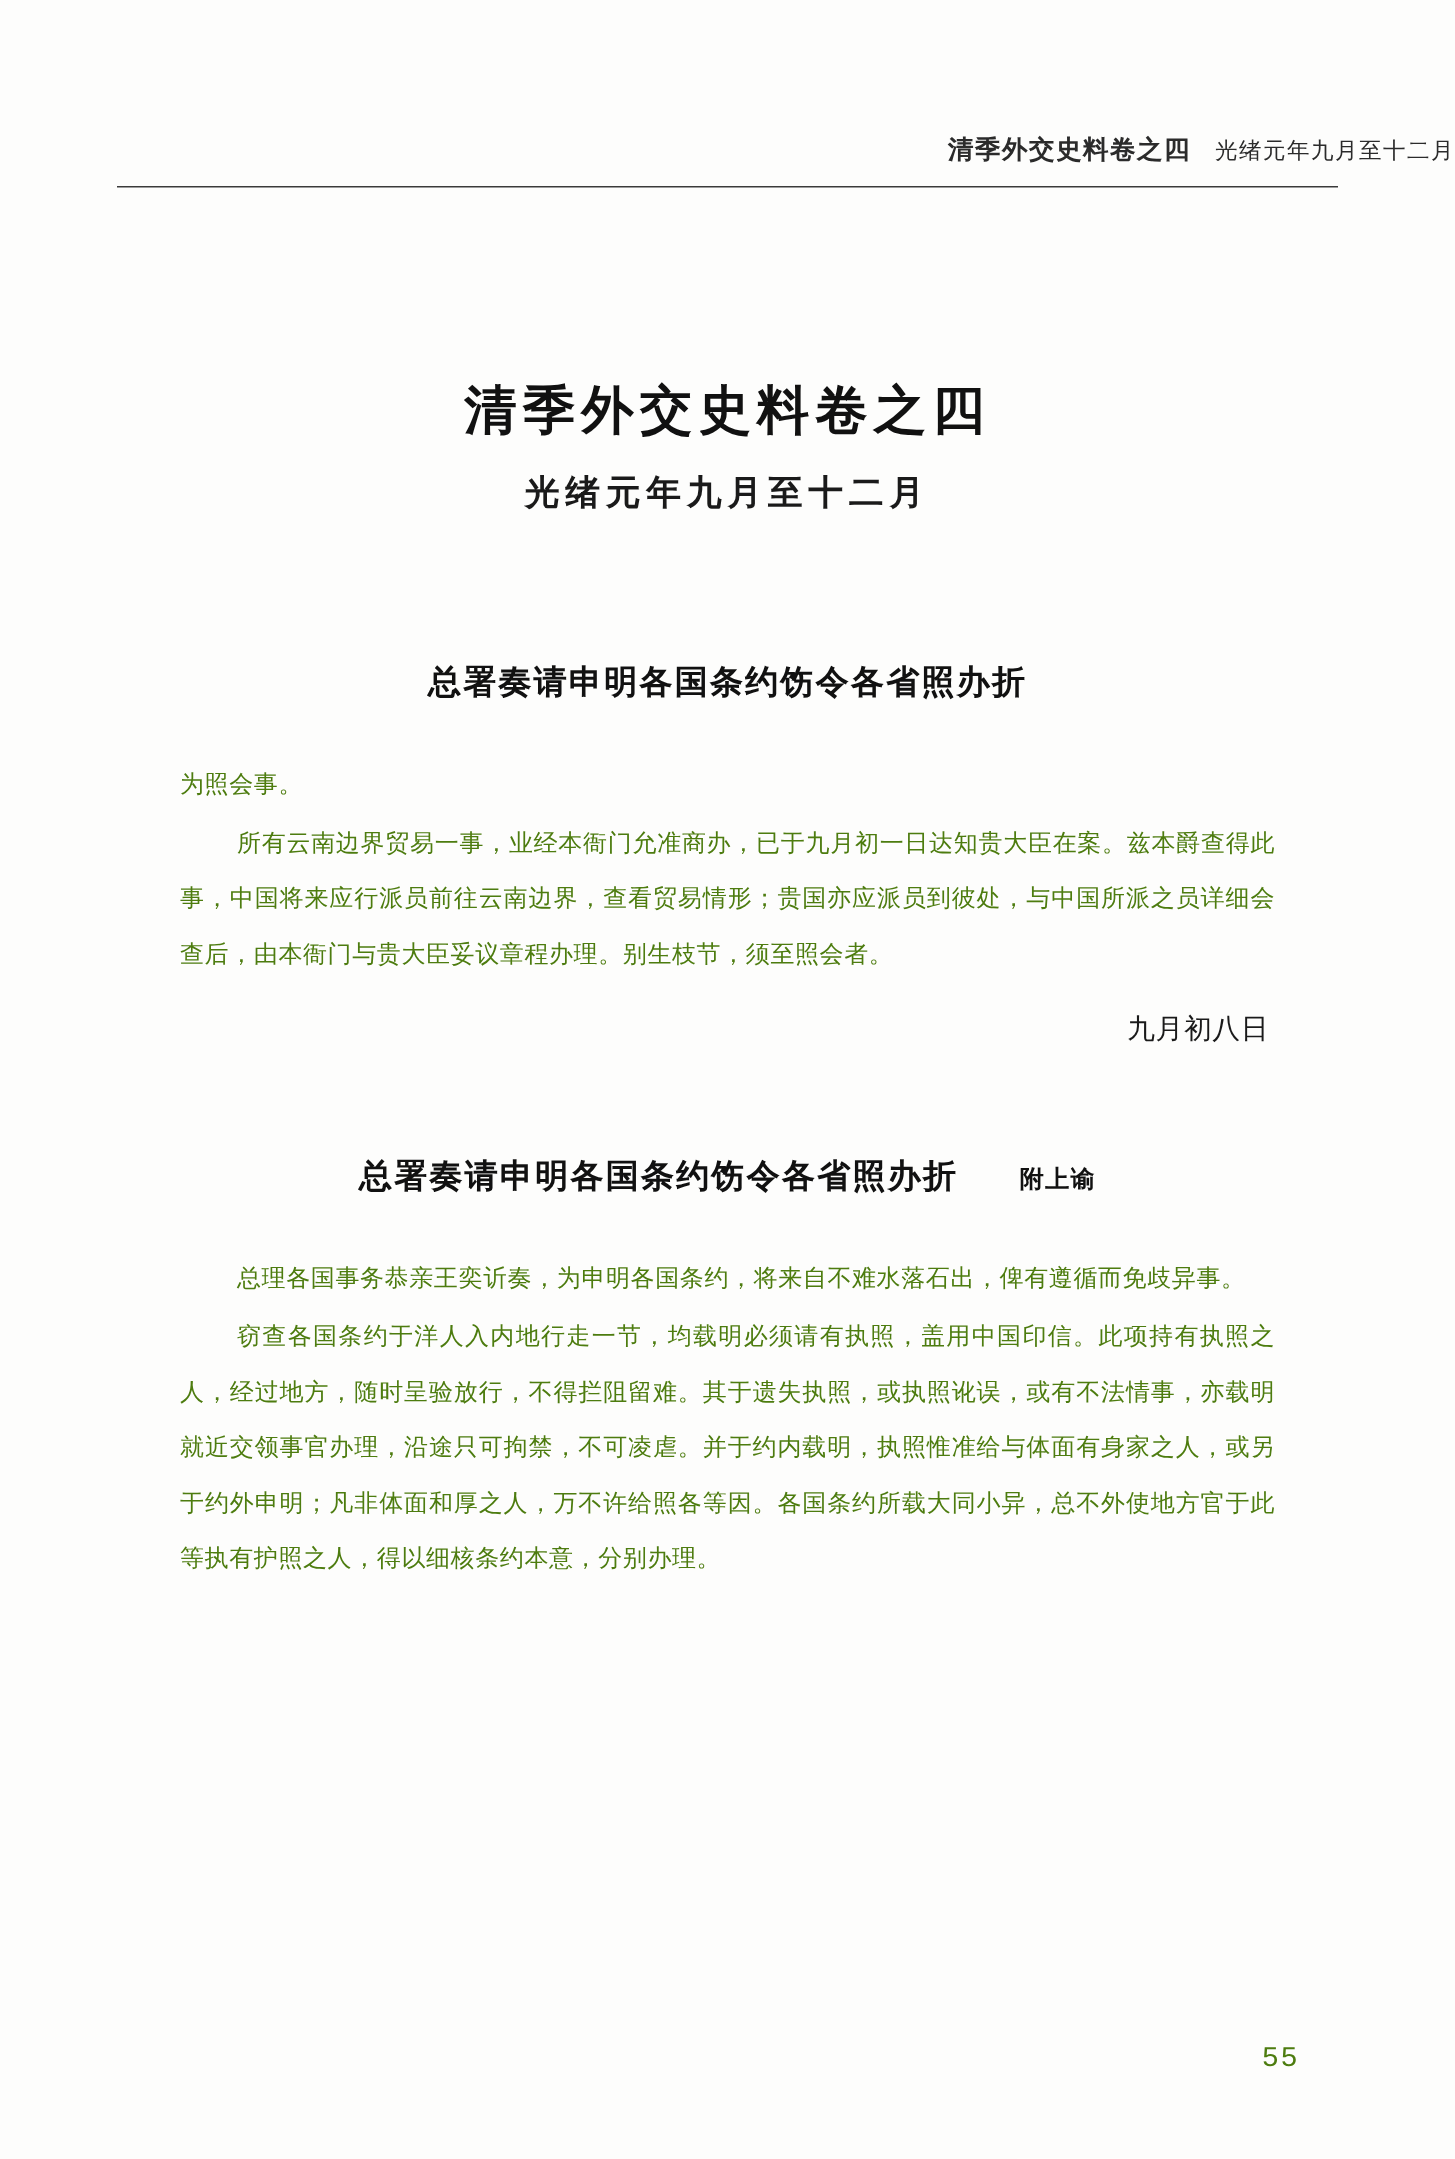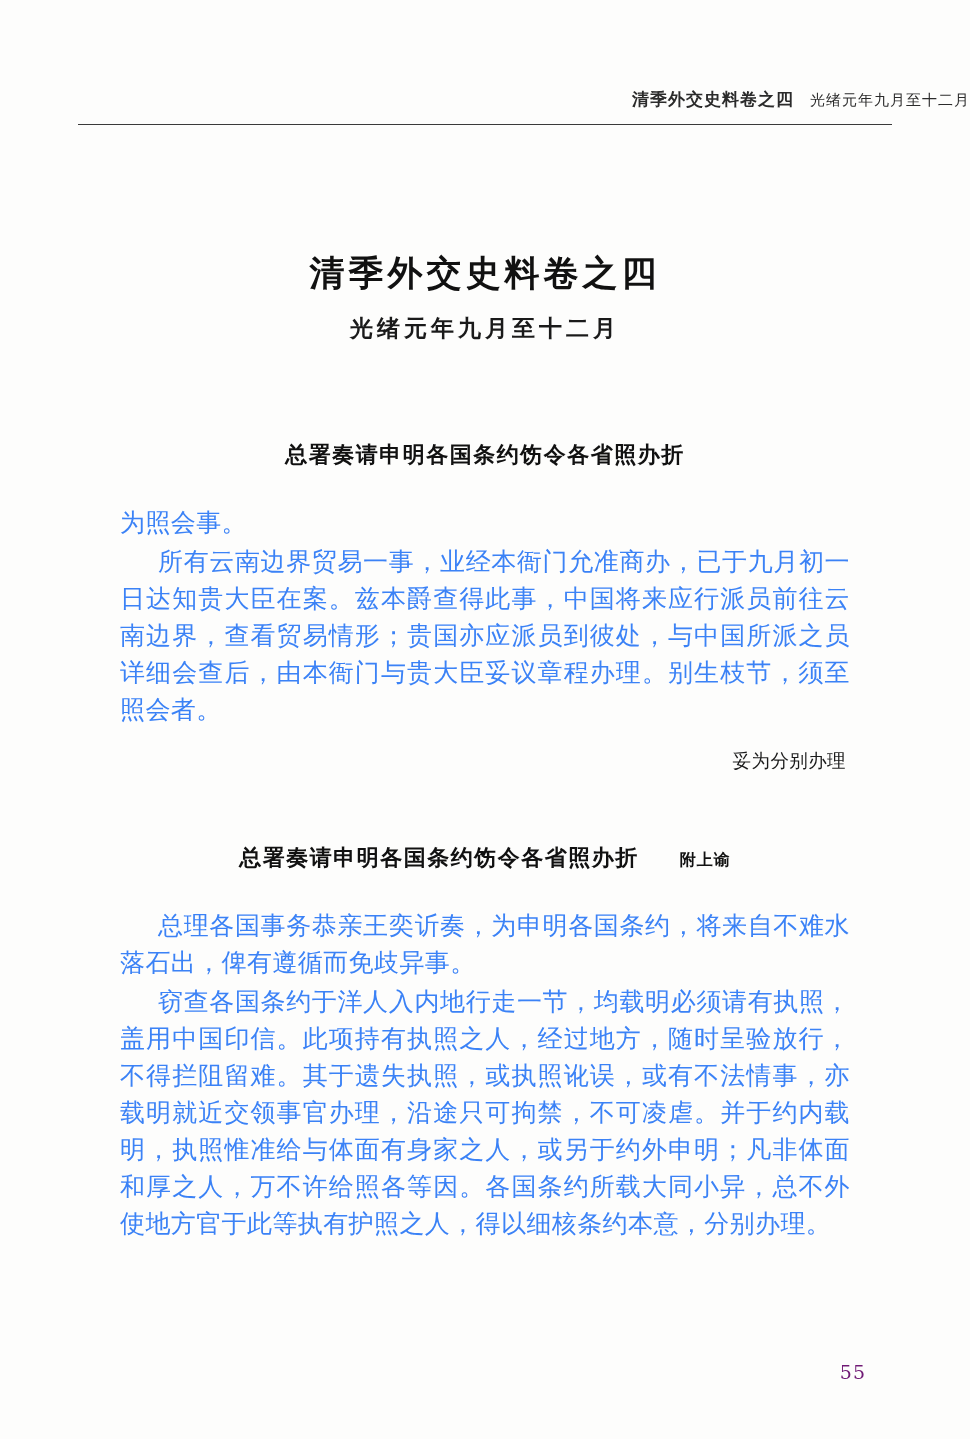--- a/index.html
+++ b/index.html
@@ -92,47 +92,48 @@
   }
   .doc-heading .note {
     font-size: 16px;
     font-weight: 600;
     letter-spacing: 1px;
     margin-left: 41px;
   }
 
   p.body {
     margin: 0 0 2px 0;
-    font-size: 25px;
+    font-size: 16px;
     line-height: 37px;
     text-align: justify;
     text-justify: inter-ideograph;
     letter-spacing: 0.4px;
-    color: #3b82f6;
+    color: #4d7c0f;
   }
   p.indent { text-indent: 38px; }
 
   .date-line {
     text-align: right;
     font-size: 18.5px;
     line-height: 37px;
     letter-spacing: 0.4px;
     margin: 14px 0 0 0;
     padding-right: 4px;
   }
 
   .section-gap { height: 64px; }
 
   .folio {
     position: absolute;
     right: 104px;
     bottom: 56px;
     font-size: 19px;
-    color: #701a75;
+    color: #4d7c0f;
     letter-spacing: 1px;
+    font-family: Liberation Mono, monospace;
   }
 </style>
 </head>
 <body>
 
 <div class="page">
 
   <div class="running-head">
     <span>清季外交史料卷之四</span><span class="rh-sub">光绪元年九月至十二月</span>
   </div>
@@ -141,21 +142,21 @@
   <div class="chapter-title">清季外交史料卷之四</div>
   <div class="chapter-subtitle">光绪元年九月至十二月</div>
 
   <div class="col">
 
     <div class="doc-heading">
       <span>总署奏请申明各国条约饬令各省照办折</span>
     </div>
     <p class="body">为照会事。</p>
     <p class="body indent">所有云南边界贸易一事，业经本衙门允准商办，已于九月初一日达知贵大臣在案。兹本爵查得此事，中国将来应行派员前往云南边界，查看贸易情形；贵国亦应派员到彼处，与中国所派之员详细会查后，由本衙门与贵大臣妥议章程办理。别生枝节，须至照会者。</p>
-    <p class="date-line">妥为分别办理</p>
+    <p class="date-line">九月初八日</p>
 
     <div class="section-gap"></div>
 
     <div class="doc-heading">
       <span>总署奏请申明各国条约饬令各省照办折</span><span class="note">附上谕</span>
     </div>
     <p class="body indent">总理各国事务恭亲王奕䜣奏，为申明各国条约，将来自不难水落石出，俾有遵循而免歧异事。</p>
     <p class="body indent">窃查各国条约于洋人入内地行走一节，均载明必须请有执照，盖用中国印信。此项持有执照之人，经过地方，随时呈验放行，不得拦阻留难。其于遗失执照，或执照讹误，或有不法情事，亦载明就近交领事官办理，沿途只可拘禁，不可凌虐。并于约内载明，执照惟准给与体面有身家之人，或另于约外申明；凡非体面和厚之人，万不许给照各等因。各国条约所载大同小异，总不外使地方官于此等执有护照之人，得以细核条约本意，分别办理。</p>
 
   </div>

